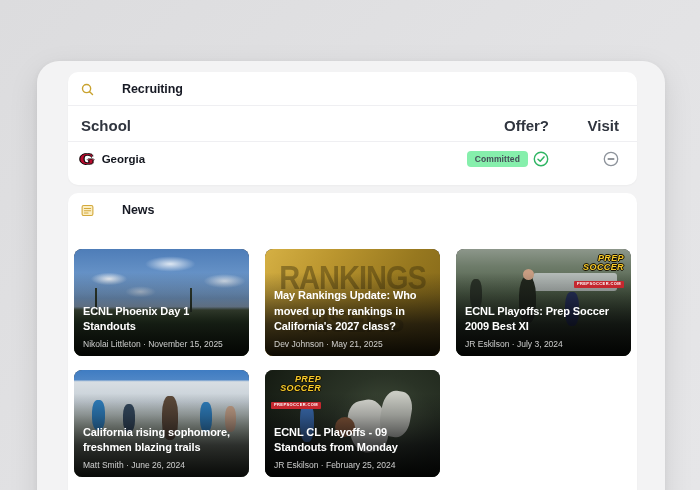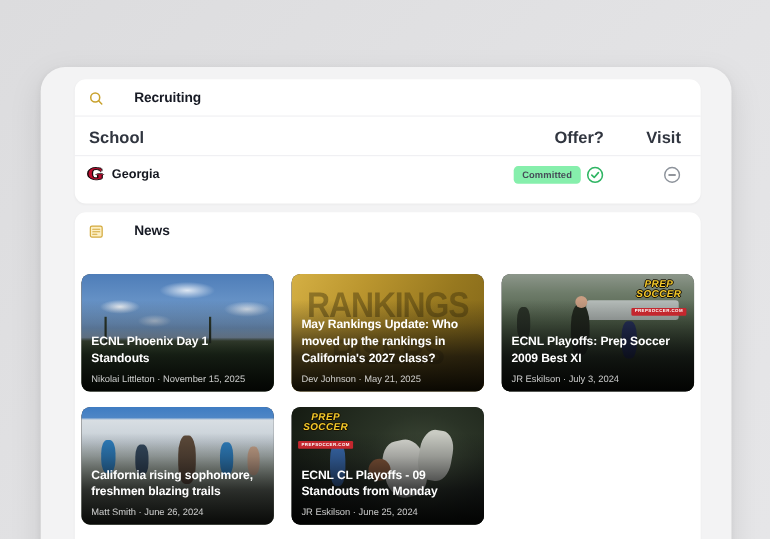--- a/index.html
+++ b/index.html
@@ -113,21 +113,21 @@
 
   
   .t6 { background:radial-gradient(circle at 68% 55%, #46523f 0%, #2a3326 40%, #151b12 100%); }
   .j { position:absolute; border-radius:40%; }
   .j1 { left:48%; top:28%; width:38px; height:52px; background:#d9dad3; transform:rotate(-12deg); }
   .j2 { left:66%; top:20%; width:30px; height:46px; background:#c9cbc3; transform:rotate(10deg); }
   .j3 { left:40%; top:44%; width:20px; height:20px; border-radius:50%; background:#8a5a3b; }
   .j4 { left:20%; top:30%; width:14px; height:40px; background:#3a6db2; }
 
   
-  .ps-badge { position:absolute; top:5px; text-align:center; line-height:1; z-index:2; }
+  .ps-badge { position:absolute; top:5px; text-align:right; line-height:1; z-index:2; }
   .badge-right { right:7px; } .badge-left { left:6px; }
   .ps-line { display:block; font-style:italic; font-weight:900; font-size:9px;
     letter-spacing:.4px; color:#f4c92a;
     text-shadow:-1px 0 #191305, 1px 0 #191305, 0 -1px #191305, 0 1px #191305; }
   .ps-strip { display:inline-block; margin-top:2px; background:#c4272e; color:#fff;
     font-size:4px; font-weight:700; letter-spacing:.4px; padding:1.5px 3px; border-radius:1px; }
 </style>
 </head>
 <body>
 
@@ -252,19 +252,19 @@
           <div class="j j4"></div>
         </div>
         <div class="ps-badge badge-left">
           <span class="ps-line">PREP</span>
           <span class="ps-line">SOCCER</span>
           <span class="ps-strip">PREPSOCCER.COM</span>
         </div>
         <div class="shade"></div>
         <div class="n-text">
           <div class="n-title">ECNL CL Playoffs - 09 Standouts from Monday</div>
-          <div class="n-meta">JR Eskilson · June 25, 2024</div>
+          <div class="n-meta">JR Eskilson · February 25, 2024</div>
         </div>
       </article>
 
     </div>
   </section>
 </div>
 
 </body></html>

